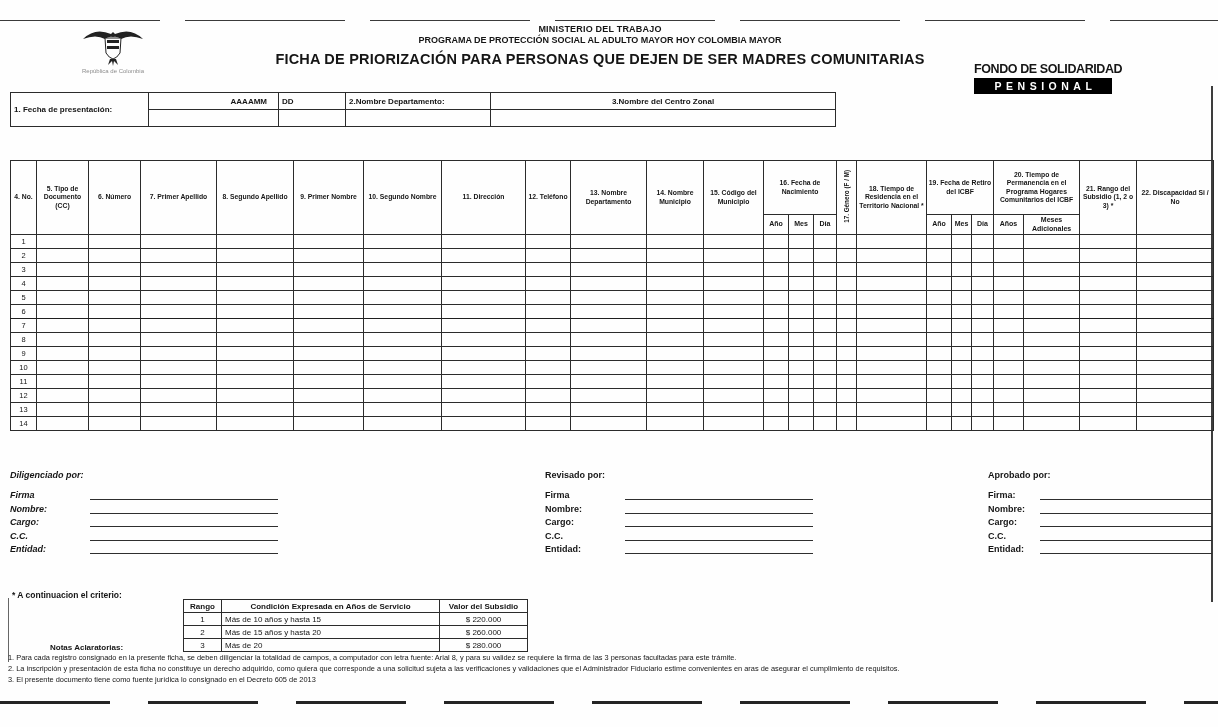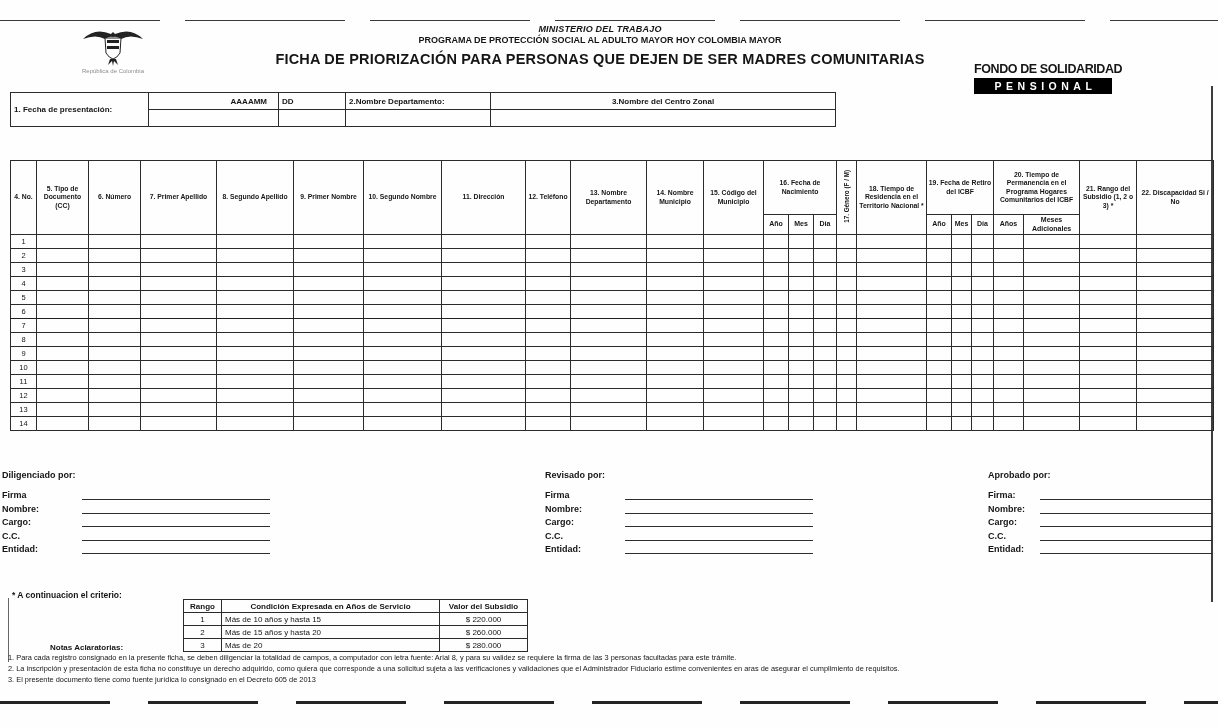--- a/index.html
+++ b/index.html
@@ -12,21 +12,21 @@
   .edge-r{position:absolute;left:1211px;top:86px;width:2px;height:516px;background:#3d3d3d;}
   .edge-l{position:absolute;left:8px;top:598px;width:1px;height:64px;background:#666;}
   .bottomline{position:absolute;left:0;top:701px;width:100%;height:3px;
     background:repeating-linear-gradient(90deg,#242424 0 110px,transparent 110px 148px);}
 
   
   .coat{position:absolute;left:76px;top:25px;width:74px;text-align:center;}
   .coat svg{display:block;margin:0 auto;}
   .coat-caption{font-size:6px;color:#8d8d8d;filter:blur(.4px);margin-top:1px;white-space:nowrap;}
   .hdr{position:absolute;left:180px;top:24px;width:840px;text-align:center;}
-  .hdr .ministry{font-size:9px;font-weight:bold;letter-spacing:.2px;font-style:italic;}
+  .hdr .ministry{font-size:9px;font-weight:bold;letter-spacing:.2px;}
   .hdr .program{font-size:9px;font-weight:bold;margin-top:1px;}
   .hdr .title{font-size:14.5px;font-weight:bold;margin-top:6px;letter-spacing:.2px;}
   .fund{position:absolute;left:974px;top:62px;width:138px;}
   .fund-1{font-size:12.5px;font-weight:bold;letter-spacing:-.4px;white-space:nowrap;}
   .fund-2{margin-top:2px;background:#000;color:#fff;font-weight:bold;font-size:10.5px;
           letter-spacing:4.5px;text-align:center;padding:2px 0 2px 5px;white-space:nowrap;}
 
   
   .ptable{position:absolute;left:10px;top:92px;border-collapse:collapse;table-layout:fixed;}
   .ptable td{border:1px solid #2b2b2b;font-size:8px;font-weight:bold;padding:0 3px;
@@ -44,21 +44,21 @@
   .mtable thead tr.hr2 th{height:17px;font-size:7px;}
   .mtable tbody td{height:13px;font-size:7.5px;padding:0;}
   .mtable td.num{text-align:center;}
   .mtable th.vert span{writing-mode:vertical-rl;transform:rotate(180deg);
                        font-size:6.3px;white-space:nowrap;display:inline-block;}
   .mtable tbody tr:nth-child(6) td{border-bottom:1.7px solid #1e1e1e;}
 
   
   #sigs{position:absolute;left:0;top:470px;width:1218px;height:100px;}
   .sig{position:absolute;top:0;}
-  .sig0{left:2px;width:268px;}
+  .sig0{left:10px;width:268px;font-style:italic;}
   .sig1{left:545px;width:268px;}
   .sig2{left:988px;width:224px;}
   .sig-title{font-size:9px;font-weight:bold;margin-bottom:7px;}
   .sig-row{display:flex;align-items:flex-end;height:13.4px;}
   .sig-label{font-size:9px;font-weight:bold;width:80px;flex:none;}
   .sig2 .sig-label{width:52px;}
   .sig-line{flex:1;border-bottom:1px solid #2e2e2e;height:9px;}
 
   
   .crit-label{position:absolute;left:12px;top:590px;font-size:8.5px;font-weight:bold;}

